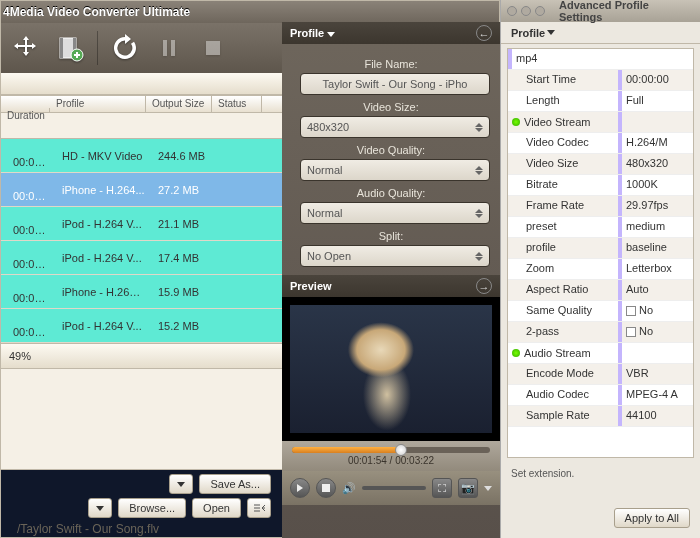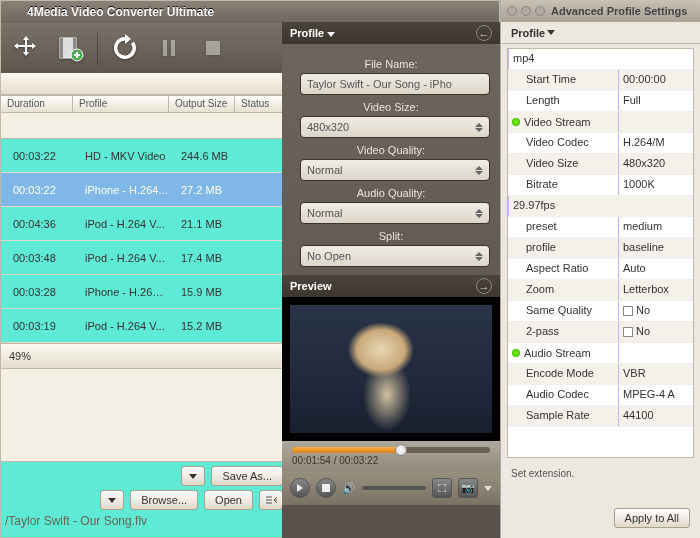--- a/index.html
+++ b/index.html
@@ -1,87 +1,87 @@
 <!DOCTYPE html>
 <html><head>
 <meta charset="utf-8">
 <style>
 * { margin:0; padding:0; box-sizing:border-box; font-family:"Lucida Grande",Arial,sans-serif; }
 body { width:700px; height:538px; overflow:hidden; background:#fff; font-size:11px; color:#333; position:relative; }
 
 .main { position:absolute; left:0; top:0; width:500px; height:538px; background:#f5f0e6; border:1px solid #c0b8a8; }
-.titlebar { height:22px; background:linear-gradient(#8a8278,#6e665c); color:#fff; font-size:12px; font-weight:bold; display:flex; align-items:center; padding:0 26px; text-shadow:0 -1px 0 #000; }
+.titlebar { height:22px; background:linear-gradient(#8a8278,#6e665c); color:#fff; font-size:12px; font-weight:bold; display:flex; align-items:center; padding:0 2px; text-shadow:0 -1px 0 #000; }
 .toolbar { height:50px; background:linear-gradient(#7a7268,#5e564c); display:flex; align-items:center; padding:0 8px; gap:10px; }
 .tool-btn { width:34px; height:34px; display:flex; align-items:center; justify-content:center; cursor:pointer; }
 .tool-btn svg { filter:drop-shadow(0 1px 1px rgba(0,0,0,.4)); }
 .tool-sep { width:1px; height:34px; background:rgba(0,0,0,.3); }
 
 .columns { height:18px; background:linear-gradient(#fff,#e8e0d0); border-top:1px solid #c0b8a8; border-bottom:1px solid #c0b8a8; display:flex; }
 .col { border-right:1px solid #c0b8a8; padding:2px 6px; font-size:10px; color:#555; }
-.c-dur { width:72px; } .c-prof { width:96px; } .c-size { width:66px; } .c-stat { width:50px; }
+.c-dur { width:49px;margin-top:12px; } .c-prof { width:96px; } .c-size { width:66px; } .c-stat { width:50px; }
 
 .empty { height:26px; background:#f5f0e6; border-bottom:1px solid #c0b8a8; }
 .viewbar { height:22px; border-bottom:1px solid #c0b8a8; background:linear-gradient(#fdfaf2,#e5ddcc); display:flex; align-items:center; justify-content:flex-end; padding:0 6px; gap:4px; }
 .viewbtn { width:22px; height:16px; border:1px solid #b0a890; background:linear-gradient(#fff,#e0d8c8); border-radius:3px; display:flex; align-items:center; justify-content:center; cursor:pointer; }
 
 .filelist { background:#5eead4; }
 .row { height:34px; display:flex; align-items:center; border-bottom:1px solid #e0d8c8; padding-left:6px; }
 .row.sel { background:#7fb8e8; color:#fff; }
 .row .c-dur, .row .c-prof, .row .c-size, .row .c-stat { border:0; font-size:11px; padding:0 6px; overflow:hidden; text-overflow:ellipsis; white-space:nowrap; }
 .row .dot { width:12px; height:12px; border-radius:2px; background:radial-gradient(circle at 40% 30%, #7f0, #3a0); margin-left:2px; }
 
 .zoombar { height:26px; border-top:1px solid #c0b8a8; border-bottom:1px solid #c0b8a8; background:linear-gradient(#fdfaf2,#e5ddcc); display:flex; align-items:center; padding:0 8px; justify-content:space-between; }
 .wrench { width:18px; height:18px; }
 
-.bottom { position:absolute; left:0; bottom:0; width:282px; height:76px; background:#5eead4; border-top:1px solid #c0b8a8; padding:4px 0; }
+.bottom { position:absolute; left:0; bottom:0; width:282px; height:68px; background:#0f172a; border-top:1px solid #c0b8a8; padding:4px 12px; }
 .brow { display:flex; gap:6px; margin-bottom:4px; align-items:center; justify-content:flex-end; }
 .macbtn { height:20px; padding:0 10px; border:1px solid #a89f8c; background:linear-gradient(#fff,#e0d8c8); border-radius:3px; font-size:11px; display:flex; align-items:center; gap:4px; cursor:pointer; }
 .macbtn.sm { padding:0 4px; width:24px; justify-content:center; }
 .pathtxt { font-size:12px; color:#6a6458; padding-left:4px; }
 
 
 .profile-panel { position:absolute; left:282px; top:22px; width:218px; height:516px; background:linear-gradient(#6e665c,#58504a); }
 .pp-head { height:22px; background:linear-gradient(#4a443c,#3c362e); color:#fff; display:flex; align-items:center; justify-content:space-between; padding:0 8px; font-size:11px; font-weight:bold; }
 .pp-head .back { width:16px; height:16px; border-radius:8px; border:1px solid #888; display:flex; align-items:center; justify-content:center; cursor:pointer; color:#ddd; }
 .pp-body { padding:8px 10px; color:#eee; font-size:11px; }
 .pp-label { margin:6px 0 3px; color:#e8e4da;text-align:center; }
 .pp-input, .pp-select { width:100%; height:22px; border:1px solid #3a342c; background:linear-gradient(#f0ece4,#dcd6ca); color:#555; border-radius:4px; padding:0 6px; font-size:11px; display:flex; align-items:center; justify-content:space-between; }
-.pp-input { margin-left:8px; width:calc(100% - 8px); }
+.pp-input { margin-left:8px; width:calc(100% - 8px);justify-content:center; }
 .pp-select { margin-left:8px; width:calc(100% - 8px); cursor:pointer; }
 .spinner { display:flex; flex-direction:column; gap:1px; }
 .spinner div { width:0; height:0; border-left:4px solid transparent; border-right:4px solid transparent; }
 .spinner .up { border-bottom:4px solid #666; } .spinner .dn { border-top:4px solid #666; }
 
 .preview-head { height:22px; background:linear-gradient(#4a443c,#3c362e); color:#fff; display:flex; align-items:center; justify-content:space-between; padding:0 8px; font-size:11px; font-weight:bold; }
 .preview-head .go { width:16px; height:16px; border-radius:8px; border:1px solid #888; display:flex; align-items:center; justify-content:center; cursor:pointer; color:#ddd; }
 .preview-img { height:144px; background:#000; position:relative; }
 .preview-img .ph { position:absolute; inset:8px; background:
  radial-gradient(ellipse 60px 50px at 45% 35%, #e8d8b8 0%, #c8a878 40%, transparent 55%),
  radial-gradient(ellipse 40px 60px at 48% 70%, #d0c0a0 0%, transparent 60%),
  linear-gradient(#2a3548,#1a2030); }
 .progress { height:30px; background:linear-gradient(#afa89c,#928a7c); padding:6px 10px; }
 .progress .bar { height:6px; background:#6a6258; border-radius:3px; position:relative; }
 .progress .bar .fill { position:absolute; left:0; top:0; bottom:0; width:55%; background:linear-gradient(#ffb040,#d88020); border-radius:3px; }
 .progress .bar .knob { position:absolute; left:55%; top:-3px; width:12px; height:12px; border-radius:6px; background:radial-gradient(#fff,#ccc); border:1px solid #888; margin-left:-6px; }
-.timeline { color:#3a342c; font-size:10px; margin-top:2px; }
+.timeline { text-align:center; color:#3a342c; font-size:10px; margin-top:2px; }
 .controls { height:34px; background:linear-gradient(#98907f,#7a7264); display:flex; align-items:center; padding:0 8px; gap:6px; }
 .cbtn { width:20px; height:20px; border-radius:10px; border:1px solid #555; background:linear-gradient(#888,#555); display:flex; align-items:center; justify-content:center; cursor:pointer; color:#eee; }
 
 
 .adv { position:absolute; right:0; top:0; width:200px; height:538px; background:#ece8e0; border-left:1px solid #aaa; }
-.adv-title { height:22px; background:linear-gradient(#c8c2b6,#a8a296); display:flex; align-items:center; padding:0 6px; font-size:11px; font-weight:bold; color:#444; gap:0; }
+.adv-title { height:22px; background:linear-gradient(#c8c2b6,#a8a296); display:flex; align-items:center; padding:0 6px; font-size:11px; font-weight:bold; color:#444; gap:8px; }
 .traffic { display:flex; gap:4px; margin-right:6px; }
 .traffic span { width:10px; height:10px; border-radius:5px; background:#b0aaa0; border:1px solid #888; }
 .adv-prof { height:22px; border-bottom:1px solid #c0b8a8; padding:4px 10px; font-size:11px; font-weight:bold; display:flex; align-items:center; gap:2px; }
 .adv-list { height:410px; overflow:hidden; background:#fff; margin:4px 6px; border:1px solid #c0b8a8; }
 .adv-row { height:21px; display:flex; border-bottom:1px solid #eee; font-size:11px; }
 .adv-row:nth-child(even){ background:#f4f0ea; }
 .adv-row .k { width:110px; padding:3px 4px 3px 18px; overflow:hidden; text-overflow:ellipsis; white-space:nowrap; }
 .adv-row.hdr .k { padding-left:4px; color:#333; display:flex; align-items:center; gap:4px; }
-.adv-row .v { flex:1; padding:3px 4px; border-left:1px solid #c4b5fd; overflow:hidden; white-space:nowrap; }
+.adv-row .v { flex:1; padding:3px 4px; border-left:4px solid #c4b5fd; overflow:hidden; white-space:nowrap; }
 .greendot { width:8px; height:8px; border-radius:4px; background:radial-gradient(#7f0,#3a0); display:inline-block; }
 .chk { width:10px; height:10px; border:1px solid #888; background:#fff; display:inline-block; vertical-align:middle; margin-right:3px; }
 .adv-foot { padding:6px 10px; font-size:10px; color:#555; }
 .apply { position:absolute; right:10px; bottom:10px; }
 .tri { display:inline-block; width:0; height:0; border-left:4px solid transparent; border-right:4px solid transparent; border-top:5px solid currentColor; vertical-align:middle; }
 </style>
 </head>
 <body>
 
 <div class="main">
@@ -333,37 +333,38 @@
       </div>
       <div class="adv-row">
         <div class="k">Video Size</div>
         <div class="v">480x320</div>
       </div>
       <div class="adv-row">
         <div class="k">Bitrate</div>
         <div class="v">1000K</div>
       </div>
       <div class="adv-row">
+        <div class="k">Frame Rate</div>
         <div class="v">29.97fps</div>
       </div>
       <div class="adv-row">
         <div class="k">preset</div>
         <div class="v">medium</div>
       </div>
       <div class="adv-row">
         <div class="k">profile</div>
         <div class="v">baseline</div>
       </div>
       <div class="adv-row">
+        <div class="k">Zoom</div>
+        <div class="v">Letterbox</div>
+      </div>
+      <div class="adv-row">
         <div class="k">Aspect Ratio</div>
         <div class="v">Auto</div>
-      </div>
-      <div class="adv-row">
-        <div class="k">Zoom</div>
-        <div class="v">Letterbox</div>
       </div>
       <div class="adv-row">
         <div class="k">Same Quality</div>
         <div class="v"><span class="chk"></span>No</div>
       </div>
       <div class="adv-row">
         <div class="k">2-pass</div>
         <div class="v"><span class="chk"></span>No</div>
       </div>
       <div class="adv-row hdr">

